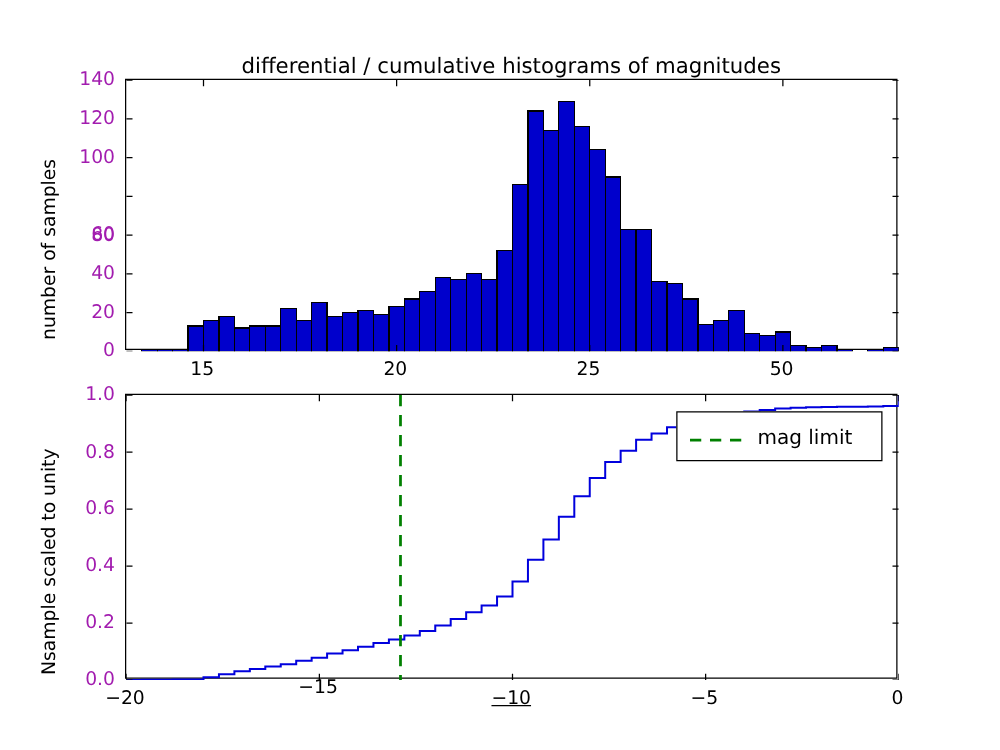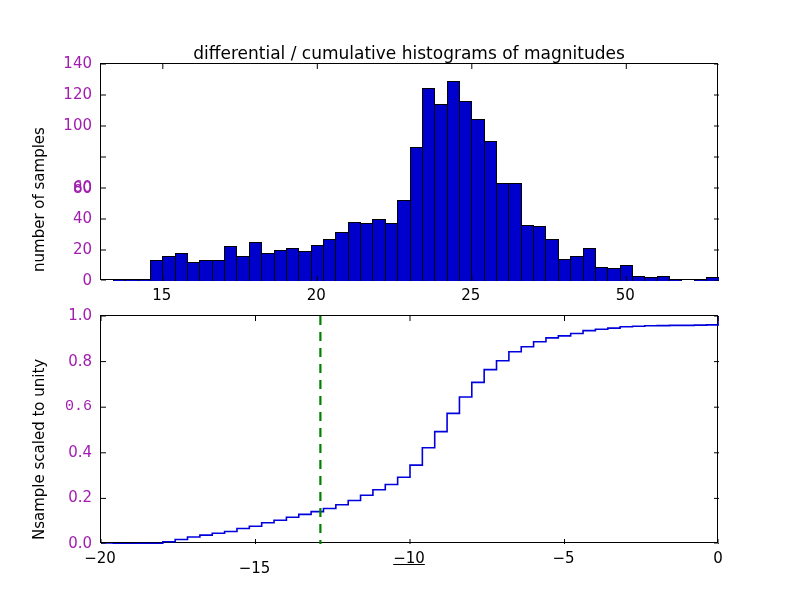--- a/index.html
+++ b/index.html
@@ -244,27 +244,37 @@
         <line x1="463.5" y1="228" x2="463.5" y2="223" stroke="#000" stroke-width="1"></line>
         <line x1="463.5" y1="0" x2="463.5" y2="5" stroke="#000" stroke-width="1"></line>
         <line x1="618" y1="228" x2="618" y2="223" stroke="#000" stroke-width="1"></line>
         <line x1="618" y1="0" x2="618" y2="5" stroke="#000" stroke-width="1"></line>
       </svg>
   </div>
   <div id="bottom-yticks">
       <div class="ytick-label" style="left: 40px; width: 52px; top: 543px;">0.0</div>
       <div class="ytick-label" style="left: 40px; width: 52px; top: 497.4px;">0.2</div>
       <div class="ytick-label" style="left: 40px; width: 52px; top: 451.8px;">0.4</div>
-      <div class="ytick-label" style="left: 40px; width: 52px; top: 406.2px; font-family: Liberation Mono, monospace;">0.6</div>
+      <div class="ytick-label" style="left: 40px; width: 52px; top: 406.2px;">0.6</div>
       <div class="ytick-label" style="left: 40px; width: 52px; top: 360.6px;">0.8</div>
       <div class="ytick-label" style="left: 40px; width: 52px; top: 315px;">1.0</div>
     </div>
   <div id="bottom-xticks">
       <div class="xtick-label" style="left: 100px; top: 549px;">−20</div>
-      <div class="xtick-label" style="left: 254.5px; top: 559px;">−15</div>
+      <div class="xtick-label" style="left: 254.5px; top: 540px;">−15</div>
       <div class="xtick-label" style="left: 409px; top: 549px; text-decoration: underline;">−10</div>
       <div class="xtick-label" style="left: 563.5px; top: 549px;">−5</div>
       <div class="xtick-label" style="left: 718px; top: 549px;">0</div>
     </div>
   <div class="ylabel" id="bottom-ylabel" style="left:30px; top:540px;">Nsample scaled to unity</div>
 
+  <div id="legend-box">
+    <div id="legend-row">
+      <span id="legend-sample">
+        <svg width="46" height="12" viewBox="0 0 46 12">
+          <line x1="2" y1="6" x2="44" y2="6" stroke="#008000" stroke-width="2.2" stroke-dasharray="9,7"></line>
+        </svg>
+      </span>
+      <span id="legend-label">mag limit</span>
+    </div>
+  </div>
 
 </div>
 
 </body></html>

